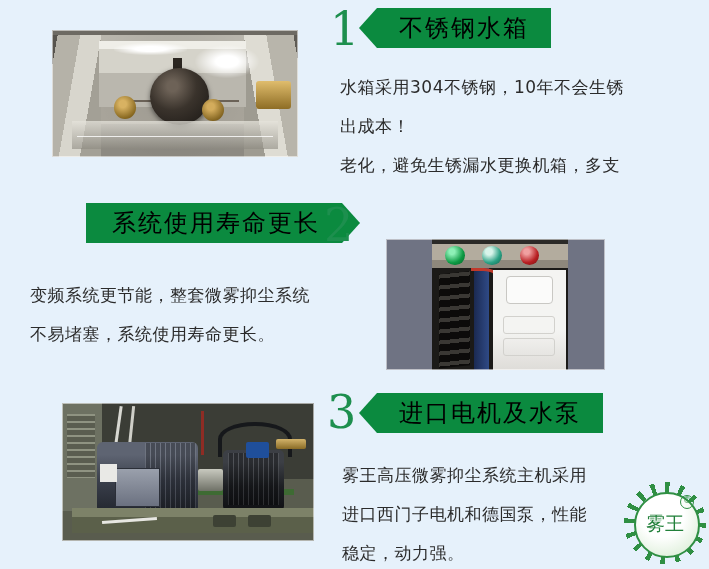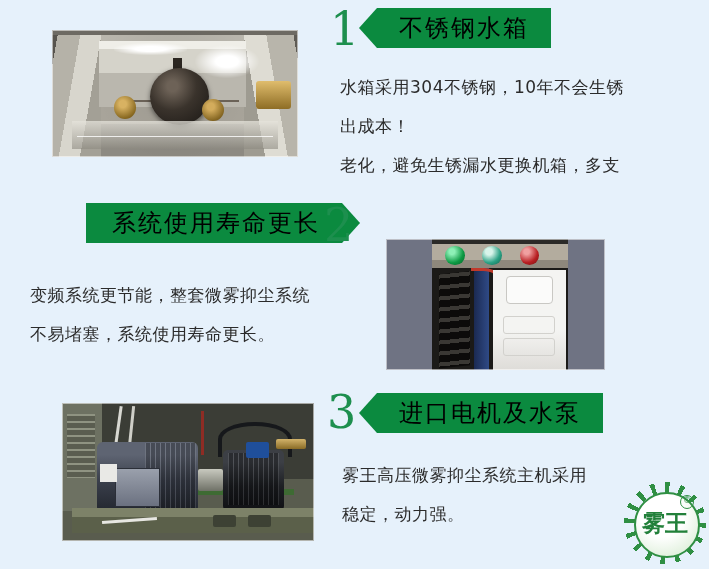--- a/index.html
+++ b/index.html
@@ -149,21 +149,21 @@
         #2f8f43 292.5deg 299.5deg, rgba(255,255,255,0) 299.5deg 315deg,
         #2f8f43 315deg 322deg, rgba(255,255,255,0) 322deg 337.5deg,
         #2f8f43 337.5deg 344.5deg, rgba(255,255,255,0) 344.5deg 360deg);
     -webkit-mask:radial-gradient(circle at 50% 50%, transparent 0 30px, #000 30px 41px, transparent 41px);
             mask:radial-gradient(circle at 50% 50%, transparent 0 30px, #000 30px 41px, transparent 41px);}
   #brand-logo .disc{position:absolute;left:11px;top:11px;width:62px;height:62px;border-radius:50%;
     background:radial-gradient(circle at 42% 34%,#ffffff 0 40%,#e6f3e3 72%,#cbe5c6 100%);
     border:2px solid #2f8f43;}
   #brand-logo .word{position:absolute;left:11px;top:11px;width:62px;height:62px;
     display:flex;align-items:center;justify-content:center;
-    color:#22803a;font-size:23px;font-weight:700;letter-spacing:0;line-height:1;}
+    color:#22803a;font-size:19px;font-weight:400;letter-spacing:0;line-height:1;}
   #brand-logo .rmark{position:absolute;right:13px;top:14px;width:12px;height:12px;border-radius:50%;
     border:1px solid #2f8f43;color:#2f8f43;font-size:8px;line-height:10px;text-align:center;}
 </style>
 </head>
 <body>
 
 <div class="page">
 
   <div class="photo" id="photo-tank">
     <div class="wallL"></div>
@@ -248,20 +248,21 @@
   </div>
 
   <div class="num" id="num-3">3</div>
 
   <div class="banner banner-left" id="banner-3">
     <span class="txt">进口电机及水泵</span>
   </div>
 
   <div class="body-text" id="text-3">
     <p>雾王高压微雾抑尘系统主机采用</p>
+    <p>进口西门子电机和德国泵，性能</p>
     <p>稳定，动力强。</p>
   </div>
 
   <div id="brand-logo">
     <div class="rays"></div>
     <div class="disc"></div>
     <div class="word">雾王</div>
     <div class="rmark">®</div>
   </div>
 

